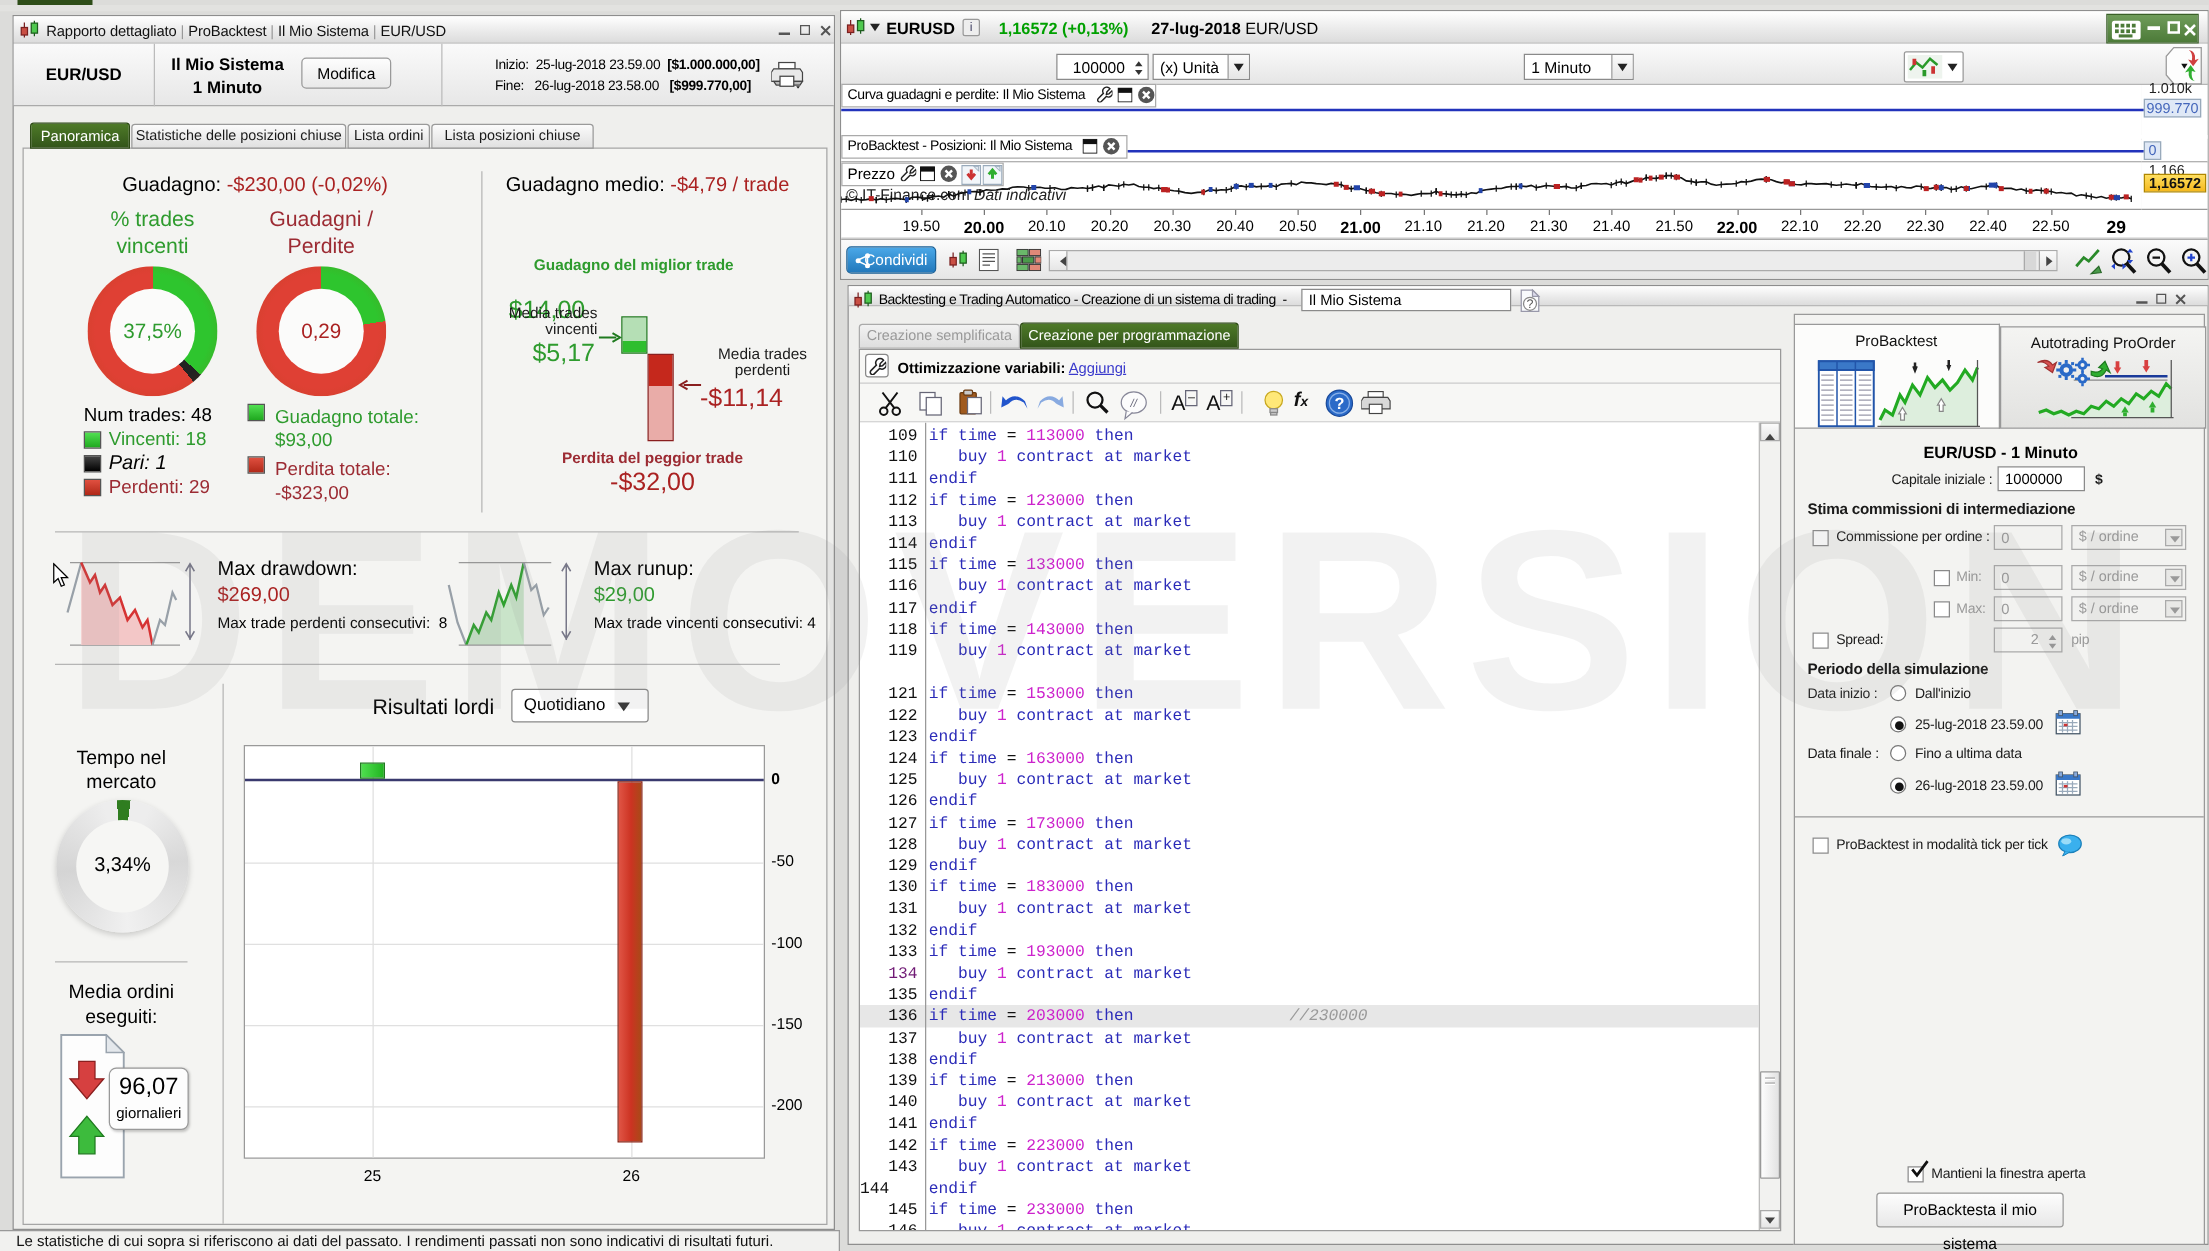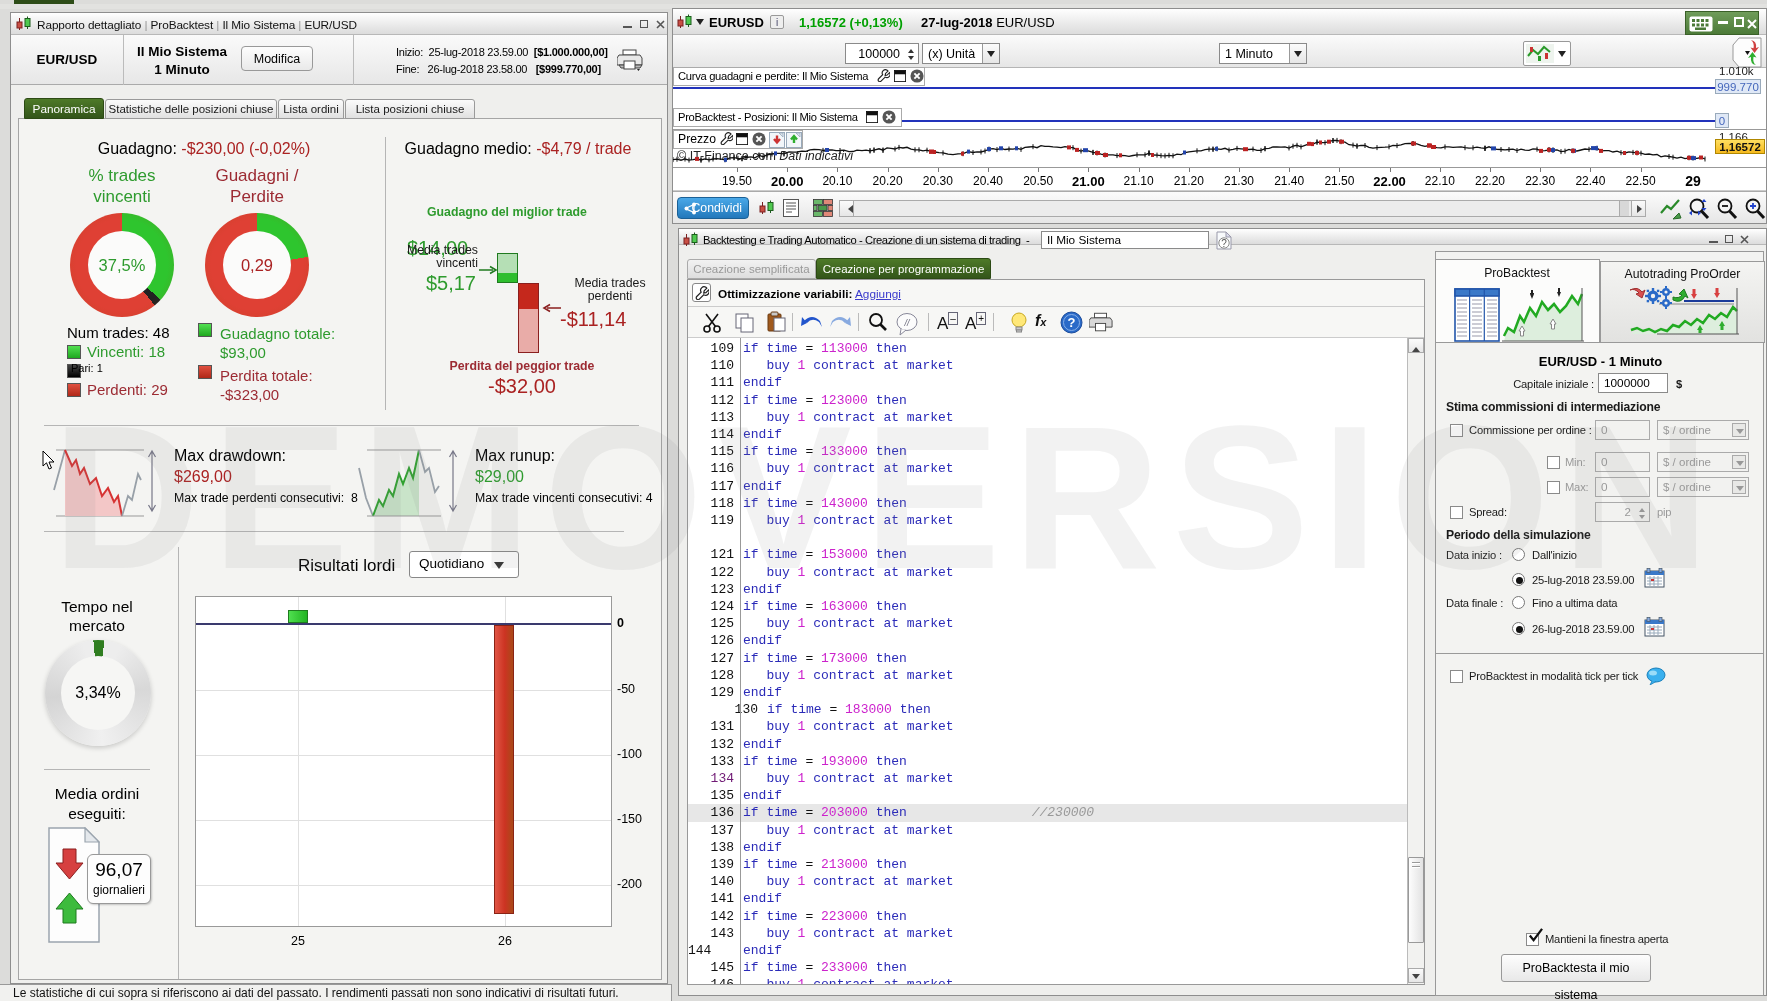--- a/index.html
+++ b/index.html
@@ -63,21 +63,21 @@
       <div class="ab dred" style="left:168px;top:46px;width:140px;text-align:center;font-size:17px;line-height:21px">Guadagni /<br>Perdite</div>
       <div class="ab" style="left:374px;top:21px;width:250px;text-align:center;font-size:16px;white-space:nowrap">Guadagno medio: <span class="vred">-$4,79 / trade</span></div>
       <div class="ab" style="left:51px;top:94px;width:104px;height:104px;border-radius:50%;background:radial-gradient(circle, rgba(255,255,255,0) 62%, rgba(150,70,10,0.28) 94%, rgba(150,70,10,0.35) 100%),conic-gradient(#2ec52e 0deg 132deg,#222 132deg 141deg,#df4034 141deg 360deg);"></div>
       <div class="ab" style="left:69px;top:112px;width:68px;height:68px;border-radius:50%;background:#fbfbfa;text-align:center;line-height:68px;font-size:16.5px;color:#2e9b2e">37,5%</div>
       <div class="ab" style="left:186px;top:94px;width:104px;height:104px;border-radius:50%;background:radial-gradient(circle, rgba(255,255,255,0) 62%, rgba(150,70,10,0.28) 94%, rgba(150,70,10,0.35) 100%),conic-gradient(#2ec52e 0deg 81deg,#df4034 81deg 360deg);"></div>
       <div class="ab" style="left:204px;top:112px;width:68px;height:68px;border-radius:50%;background:#fbfbfa;text-align:center;line-height:68px;font-size:16.5px;color:#aa2222">0,29</div>
       <div class="ab" style="left:48px;top:205px;font-size:15px;">Num trades: 48</div>
       <div class="sq" style="left:48px;top:226px;background:linear-gradient(#52e052,#1fa81f)"></div>
       <div class="ab grn" style="left:68px;top:224px;font-size:15px;">Vincenti: 18</div>
       <div class="sq" style="left:48px;top:245px;background:linear-gradient(#444,#000)"></div>
-      <div class="ab" style="left:52px;top:243px;font-size:11px;">Pari: 1</div>
+      <div class="ab" style="left:68px;top:243px;font-size:16px;font-style:italic;">Pari: 1</div>
       <div class="sq" style="left:48px;top:264px;background:linear-gradient(#e05040,#b02818)"></div>
       <div class="ab dred" style="left:68px;top:262px;font-size:15px;">Perdenti: 29</div>
       <div class="sq" style="left:179px;top:204px;background:linear-gradient(#52e052,#1fa81f)"></div>
       <div class="ab grn" style="left:201px;top:205px;font-size:15px;line-height:19px">Guadagno totale:<br>$93,00</div>
       <div class="sq" style="left:179px;top:246px;background:linear-gradient(#e05040,#b02818)"></div>
       <div class="ab dred" style="left:201px;top:247px;font-size:15px;line-height:19px">Perdita totale:<br>-$323,00</div>
       <div class="ab" style="left:366px;top:18px;width:1px;height:273px;background:#b5b5b5"></div>
       <div class="ab grn" style="left:388px;top:86px;width:200px;text-align:center;font-weight:bold;font-size:12.3px">Guadagno del miglior trade</div>
       <div class="ab grn" style="left:388px;top:118px;width:200px;text-align:left;font-size:20px">$14,00</div>
       <div class="ab" style="left:330px;top:125px;width:129px;text-align:right;font-size:12.3px;line-height:13px;color:#1a1a1a">Media trades<br>vincenti</div>
@@ -677,21 +677,21 @@
         <div class="code" style="position:absolute;left:0;top:174.0px;width:719px;"><span style="display:inline-block;width:46px;text-align:right;color:#111">119</span><span style="display:inline-block;width:9px"></span><span class="kw">   buy </span><span class="num">1</span><span class="kw"> contract at market</span></div>
         <div class="code" style="position:absolute;left:0;top:208.4px;width:719px;"><span style="display:inline-block;width:46px;text-align:right;color:#111">121</span><span style="display:inline-block;width:9px"></span><span class="kw">if time </span><span class="eq">= </span><span class="num">153000</span><span class="kw"> then</span></div>
         <div class="code" style="position:absolute;left:0;top:225.6px;width:719px;"><span style="display:inline-block;width:46px;text-align:right;color:#111">122</span><span style="display:inline-block;width:9px"></span><span class="kw">   buy </span><span class="num">1</span><span class="kw"> contract at market</span></div>
         <div class="code" style="position:absolute;left:0;top:242.8px;width:719px;"><span style="display:inline-block;width:46px;text-align:right;color:#111">123</span><span style="display:inline-block;width:9px"></span><span class="kw">endif</span></div>
         <div class="code" style="position:absolute;left:0;top:260.0px;width:719px;"><span style="display:inline-block;width:46px;text-align:right;color:#111">124</span><span style="display:inline-block;width:9px"></span><span class="kw">if time </span><span class="eq">= </span><span class="num">163000</span><span class="kw"> then</span></div>
         <div class="code" style="position:absolute;left:0;top:277.2px;width:719px;"><span style="display:inline-block;width:46px;text-align:right;color:#111">125</span><span style="display:inline-block;width:9px"></span><span class="kw">   buy </span><span class="num">1</span><span class="kw"> contract at market</span></div>
         <div class="code" style="position:absolute;left:0;top:294.4px;width:719px;"><span style="display:inline-block;width:46px;text-align:right;color:#111">126</span><span style="display:inline-block;width:9px"></span><span class="kw">endif</span></div>
         <div class="code" style="position:absolute;left:0;top:311.6px;width:719px;"><span style="display:inline-block;width:46px;text-align:right;color:#111">127</span><span style="display:inline-block;width:9px"></span><span class="kw">if time </span><span class="eq">= </span><span class="num">173000</span><span class="kw"> then</span></div>
         <div class="code" style="position:absolute;left:0;top:328.8px;width:719px;"><span style="display:inline-block;width:46px;text-align:right;color:#111">128</span><span style="display:inline-block;width:9px"></span><span class="kw">   buy </span><span class="num">1</span><span class="kw"> contract at market</span></div>
         <div class="code" style="position:absolute;left:0;top:346.0px;width:719px;"><span style="display:inline-block;width:46px;text-align:right;color:#111">129</span><span style="display:inline-block;width:9px"></span><span class="kw">endif</span></div>
-        <div class="code" style="position:absolute;left:0;top:363.2px;width:719px;margin-left:24px;"><span style="display:inline-block;width:46px;text-align:right;color:#111">130</span><span style="display:inline-block;width:9px"></span><span class="kw">if time </span><span class="eq">= </span><span class="num">183000</span><span class="kw"> then</span></div>
+        <div class="code" style="position:absolute;left:0;top:363.2px;width:719px;"><span style="display:inline-block;width:46px;text-align:right;color:#111">130</span><span style="display:inline-block;width:9px"></span><span class="kw">if time </span><span class="eq">= </span><span class="num">183000</span><span class="kw"> then</span></div>
         <div class="code" style="position:absolute;left:0;top:380.4px;width:719px;"><span style="display:inline-block;width:46px;text-align:right;color:#111">131</span><span style="display:inline-block;width:9px"></span><span class="kw">   buy </span><span class="num">1</span><span class="kw"> contract at market</span></div>
         <div class="code" style="position:absolute;left:0;top:397.6px;width:719px;"><span style="display:inline-block;width:46px;text-align:right;color:#111">132</span><span style="display:inline-block;width:9px"></span><span class="kw">endif</span></div>
         <div class="code" style="position:absolute;left:0;top:414.8px;width:719px;"><span style="display:inline-block;width:46px;text-align:right;color:#111">133</span><span style="display:inline-block;width:9px"></span><span class="kw">if time </span><span class="eq">= </span><span class="num">193000</span><span class="kw"> then</span></div>
         <div class="code" style="position:absolute;left:0;top:432.0px;width:719px;"><span style="display:inline-block;width:46px;text-align:right;color:#701a75">134</span><span style="display:inline-block;width:9px"></span><span class="kw">   buy </span><span class="num">1</span><span class="kw"> contract at market</span></div>
         <div class="code" style="position:absolute;left:0;top:449.2px;width:719px;"><span style="display:inline-block;width:46px;text-align:right;color:#111">135</span><span style="display:inline-block;width:9px"></span><span class="kw">endif</span></div>
         <div class="code" style="position:absolute;left:0;top:466.4px;width:719px; background:#e7e7e7;"><span style="display:inline-block;width:46px;text-align:right;color:#111">136</span><span style="display:inline-block;width:9px"></span><span class="kw">if time </span><span class="eq">= </span><span class="num">203000</span><span class="kw"> then</span><span style="color:#999;font-style:italic">                //230000</span></div>
         <div class="code" style="position:absolute;left:0;top:483.6px;width:719px;"><span style="display:inline-block;width:46px;text-align:right;color:#111">137</span><span style="display:inline-block;width:9px"></span><span class="kw">   buy </span><span class="num">1</span><span class="kw"> contract at market</span></div>
         <div class="code" style="position:absolute;left:0;top:500.8px;width:719px;"><span style="display:inline-block;width:46px;text-align:right;color:#111">138</span><span style="display:inline-block;width:9px"></span><span class="kw">endif</span></div>
         <div class="code" style="position:absolute;left:0;top:518.0px;width:719px;"><span style="display:inline-block;width:46px;text-align:right;color:#111">139</span><span style="display:inline-block;width:9px"></span><span class="kw">if time </span><span class="eq">= </span><span class="num">213000</span><span class="kw"> then</span></div>
         <div class="code" style="position:absolute;left:0;top:535.2px;width:719px;"><span style="display:inline-block;width:46px;text-align:right;color:#111">140</span><span style="display:inline-block;width:9px"></span><span class="kw">   buy </span><span class="num">1</span><span class="kw"> contract at market</span></div>

